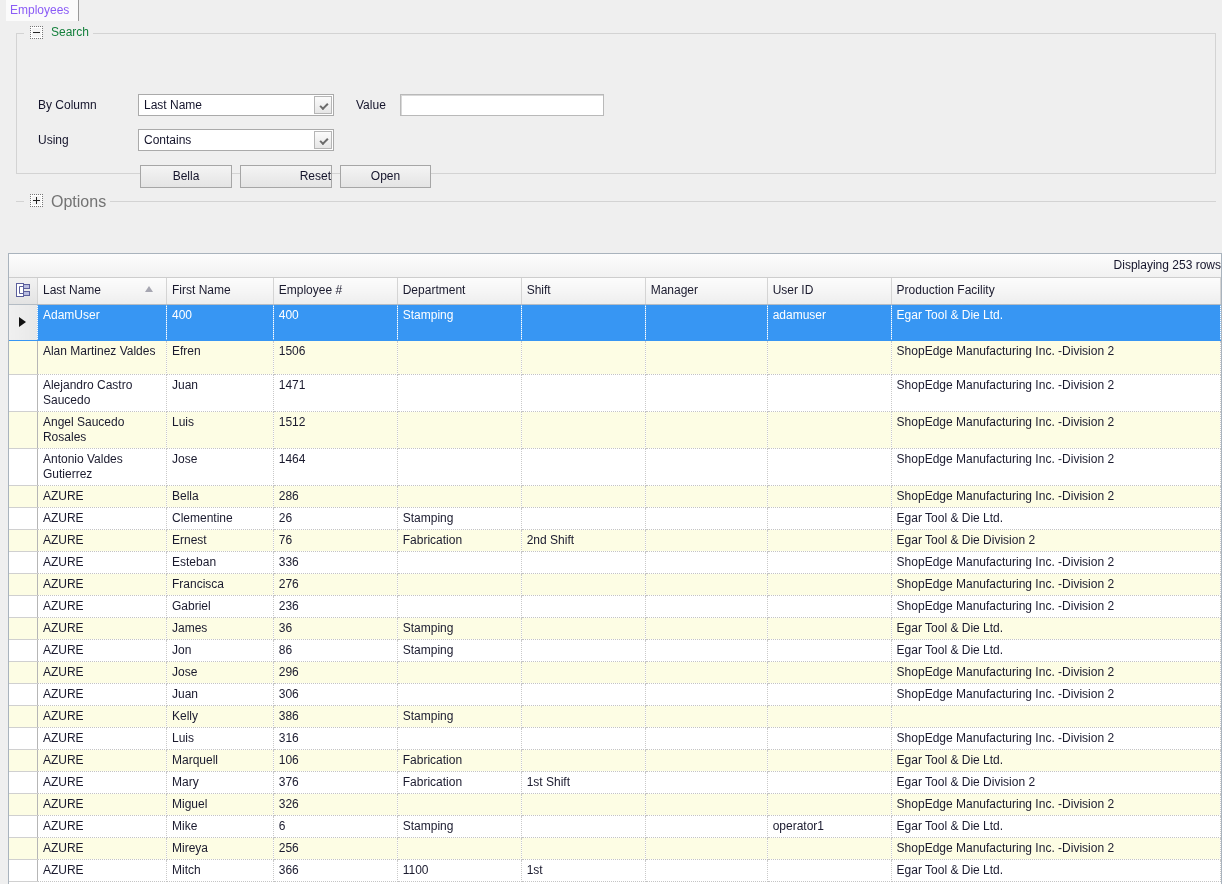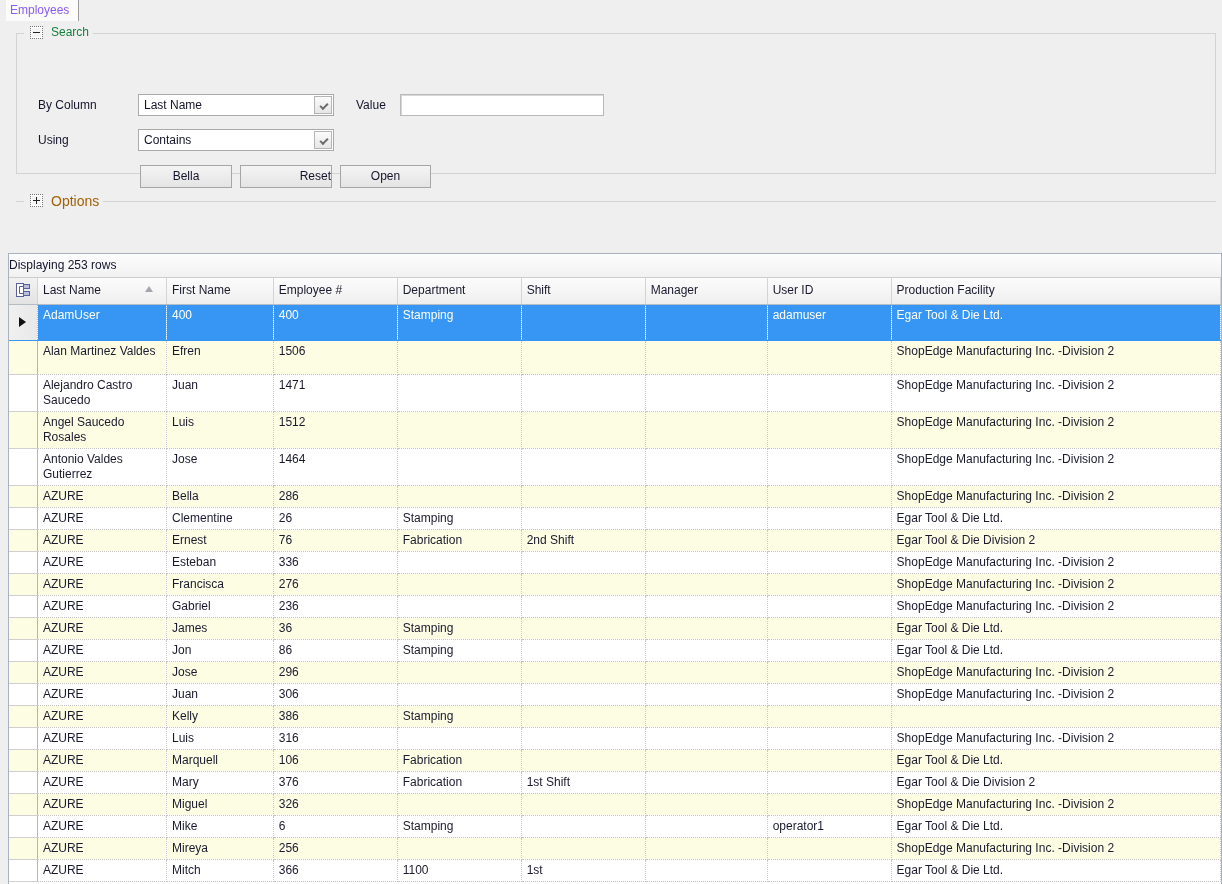--- a/index.html
+++ b/index.html
@@ -160,24 +160,24 @@
   #options-border-left {
     position: absolute;
     left: 8px; top: 11px;
     width: 8px;
     border-top: 1px solid #d3d3d3;
   }
   #options-expander { left: 22px; top: 4px; }
   #options-legend {
     position: absolute;
     left: 41px; top: 3px;
-    font-size: 14px;
+    font-size: 16px;
     background: #efefef;
     padding: 0 4px 0 2px;
-    color: #a16207;
+    color: #737373;
   }
   #options-top-right {
     position: absolute;
     left: 90px; right: 0; top: 11px;
     border-top: 1px solid #d3d3d3;
   }
 
   
   #grid-wrap {
     position: absolute;
@@ -191,21 +191,21 @@
   }
   #grid-caption {
     height: 24px;
     background: linear-gradient(#fdfdfd, #f1f1f1);
     border-bottom: 1px solid #cdcdcd;
     position: relative;
   }
   #grid-caption-text {
     position: absolute;
     left: 0; right: 0; top: 4px;
-    text-align: left;
+    text-align: right;
     font-size: 12px;
     color: #14142b;
   }
   table.grid {
     border-collapse: collapse;
     table-layout: fixed;
     width: 1212px;
   }
   table.grid th, table.grid td {
     font-size: 12px;

